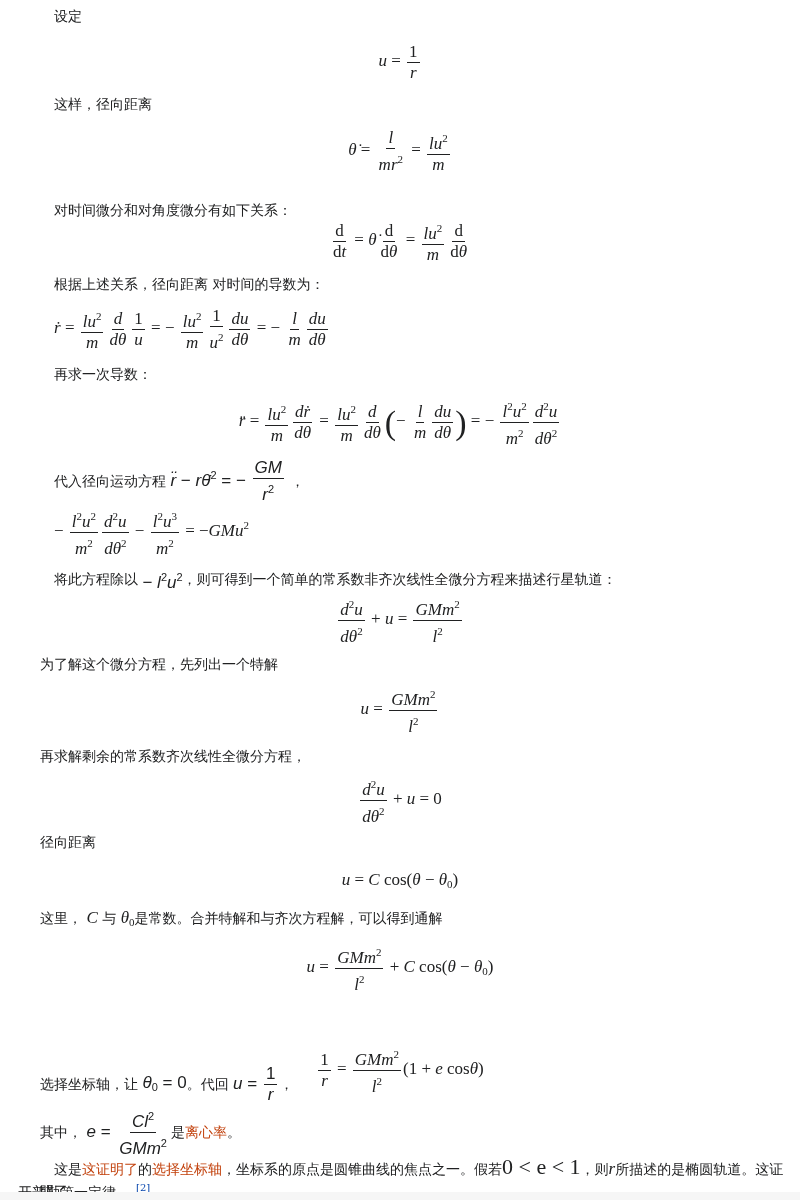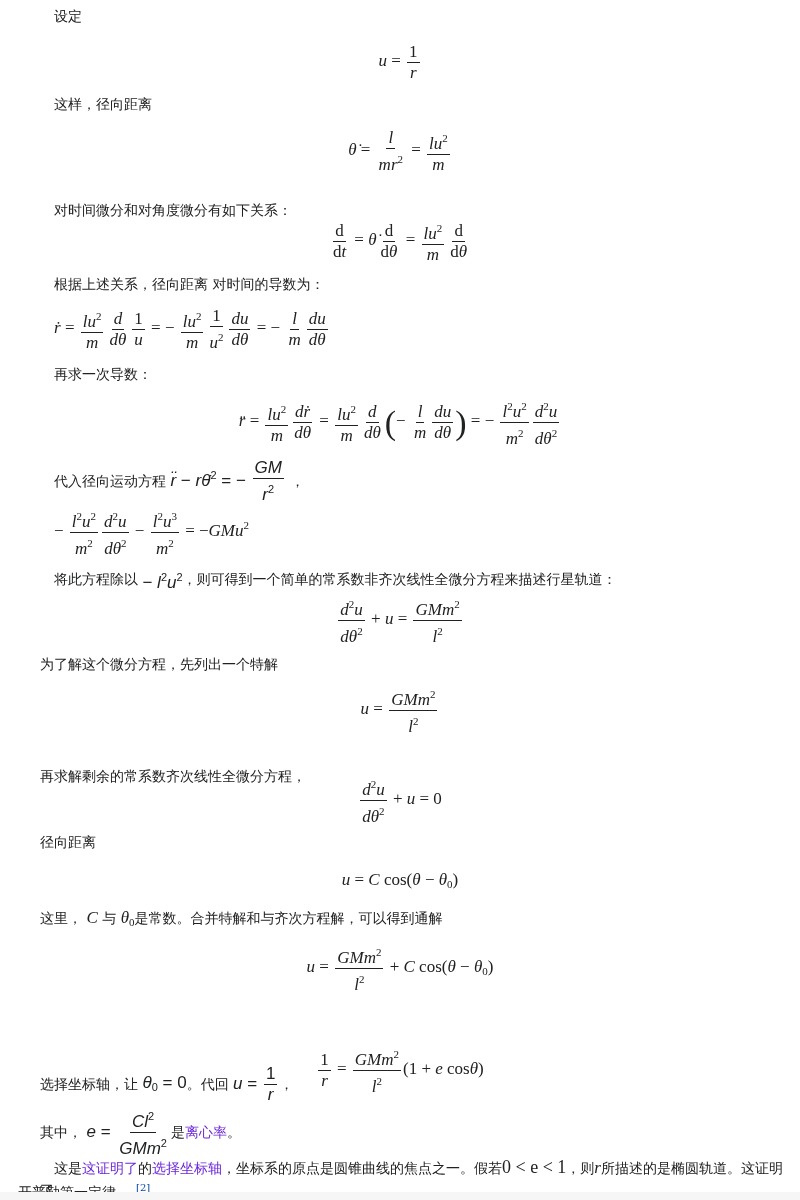--- a/index.html
+++ b/index.html
@@ -9,21 +9,21 @@
   .p.l40 { left:40px; }
   .eq { position:absolute; left:0; width:800px; text-align:center; font-family:"Liberation Serif","DejaVu Serif",serif; font-size:17px; }
   .m { font-family:"Liberation Serif","DejaVu Serif",serif; font-style:italic; }
   .mi { display:inline-block; vertical-align:middle; font-family:Liberation Sans, sans-serif; font-size:17px; }
   .frac { display:inline-flex; flex-direction:column; align-items:center; vertical-align:middle; margin:0 2px; }
   .frac > span { padding:0 2px; line-height:20px; }
   .frac > span.num { border-bottom:1px solid #202122; }
   .it { font-style:italic; }
   sup { font-size:11px; vertical-align:7px; font-style:normal; }
   sub { font-size:11px; vertical-align:-3px; font-style:normal; }
-  .link { color:#6d28d9; text-decoration:none; cursor:pointer;margin-top:8px; }
+  .link { color:#c2410c; text-decoration:none; cursor:pointer;margin-top:8px; }
   .ref { color:#0645ad; font-size:10px; vertical-align:6px; margin-left:6px; }
   .paren { font-size:34px; font-weight:lighter; vertical-align:middle; line-height:1; }
   .bottom-band { position:absolute; left:0; top:1192px; width:800px; height:8px; background:#f6f6f6; }
 </style>
 </head>
 <body>
 
 <div class="p" style="top:6px">设定</div>
 
 <div class="eq" style="top:42px">
@@ -162,21 +162,21 @@
 
 <div class="p l40" style="top:654px">为了解这个微分方程，先列出一个特解</div>
 
 <div class="eq" style="top:684px">
   <span class="it">u</span> = <span class="frac">
       <span class="num it">GMm<sup>2</sup></span>
       <span class="it">l<sup>2</sup></span>
     </span>
 </div>
 
-<div class="p l40" style="top:766px">再求解剩余的常系数齐次线性全微分方程，</div>
+<div class="p l40" style="top:746px">再求解剩余的常系数齐次线性全微分方程，</div>
 
 <div class="eq" style="top:774px">
   <span class="frac">
       <span class="num it">d<sup>2</sup>u</span>
       <span class="it">dθ<sup>2</sup></span>
     </span> + <span class="it">u</span> = 0
 </div>
 
 <div class="p l40" style="top:832px">径向距离</div>
 
@@ -219,19 +219,19 @@
 
 <div class="p l40" style="top:1106px">
   <span>其中，</span>
   <span class="mi"><span class="it">e</span> = <span class="frac">
         <span class="num it">Cl<sup>2</sup></span>
         <span class="it">GMm<sup>2</sup></span>
       </span></span><span>是</span><a class="link">离心率</a><span>。</span>
 </div>
 
 <div class="p" style="top:1156px; left:40px; white-space:normal; width:750px; text-indent:14px; line-height:22px;">
-  <span>这是</span><a class="link">这证明了</a><span>的</span><a class="link">选择坐标轴</a><span>，坐标系的原点是圆锥曲线的焦点之一。假若</span><span class="m" style="font-style:normal; font-size:18px;">0 &lt; e &lt; 1</span><span>，则</span><span class="m" style="font-size:17px">r</span><span>所描述的是椭圆轨道。这证明了</span>
+  <span>这是</span><a class="link">这证明了</a><span>的</span><a class="link">选择坐标轴</a><span>，坐标系的原点是圆锥曲线的焦点之一。假若</span><span class="m" style="font-style:normal; font-size:22px;">0 &lt; e &lt; 1</span><span>，则</span><span class="m" style="font-size:17px">r</span><span>所描述的是椭圆轨道。这证明了</span>
 </div>
 <div class="p" style="top:1178px; left:18px;">
   <span>开普勒第一定律。</span><a class="ref">[2]</a>
 </div>
 
 <div class="bottom-band"></div>
 
 </body></html>

